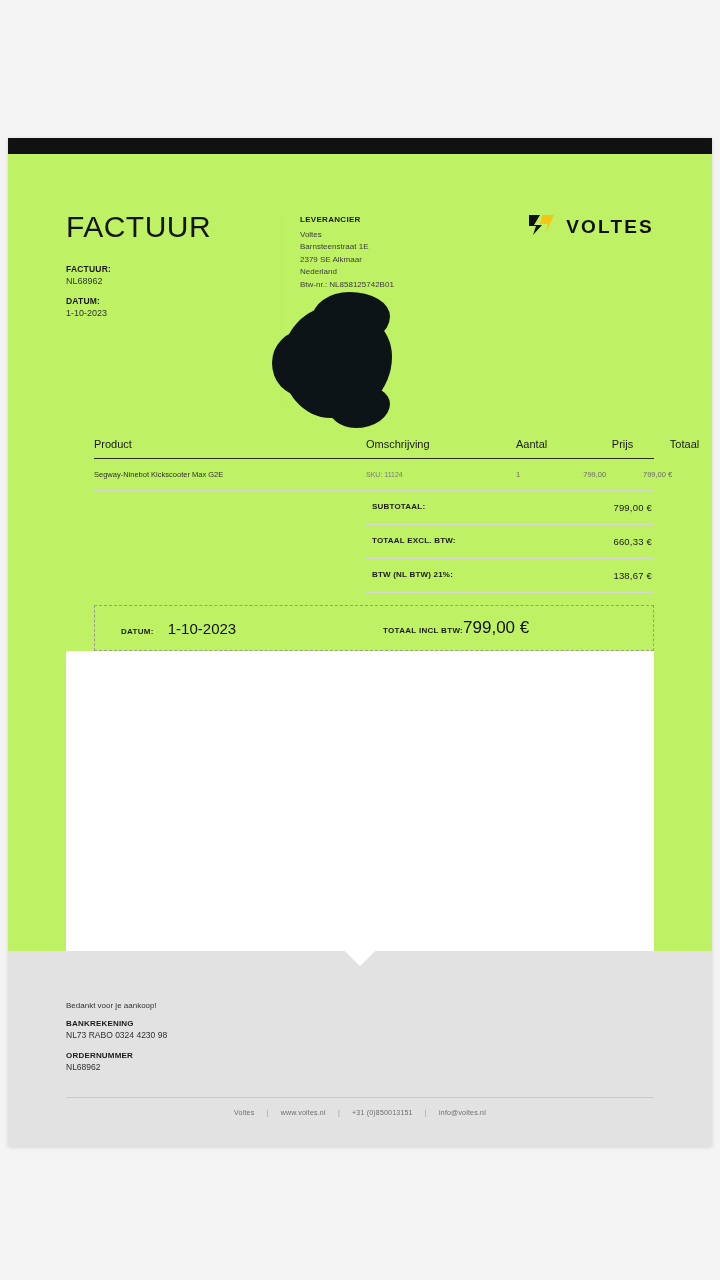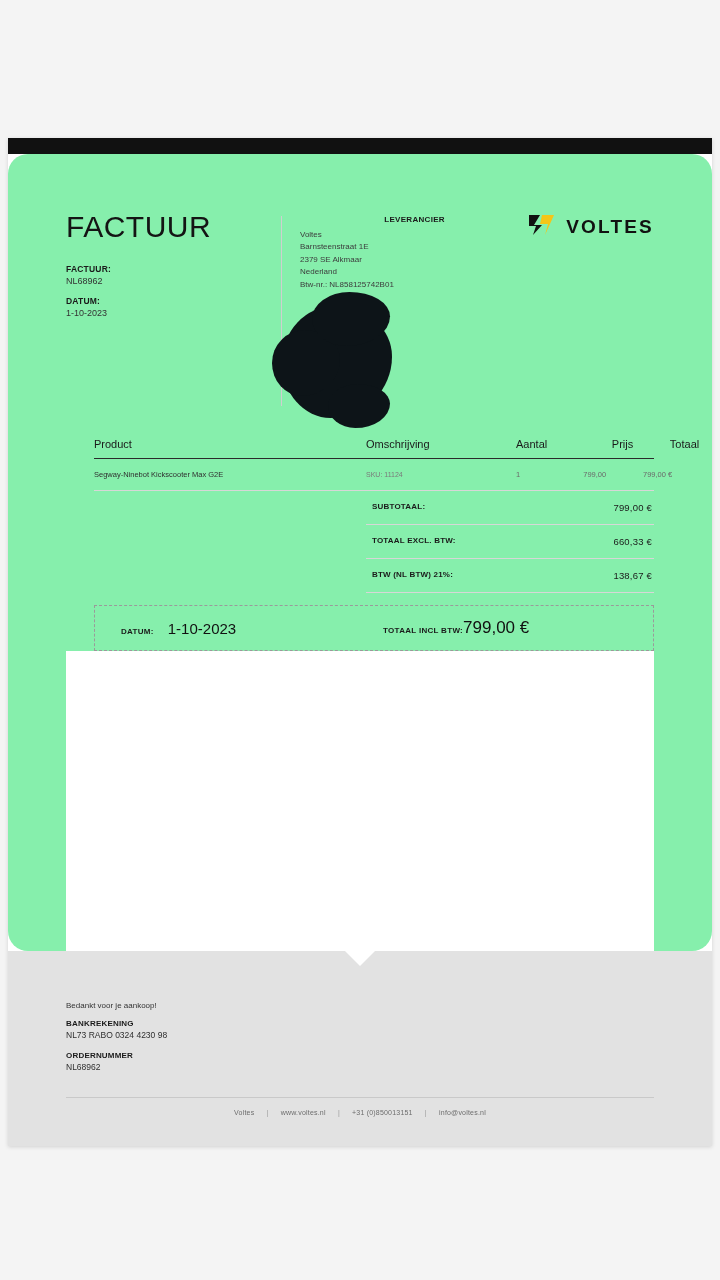--- a/index.html
+++ b/index.html
@@ -23,22 +23,21 @@
     background: #ffffff;
     box-shadow: 0 1px 4px rgba(0,0,0,0.14);
   }
   .top-bar {
     height: 16px;
     background: #111111;
     width: 100%;
   }
   .doc-body {
     padding: 0 58px;
-    background: #86efac;
-    border-radius: 20px;
+    background: #bef264;
   }
   .header-row {
     display: flex;
     align-items: flex-start;
     padding-top: 58px;
   }
   .header-left {
     width: 215px;
     flex: 0 0 auto;
   }
@@ -72,21 +71,20 @@
   .header-mid {
     flex: 1 1 auto;
     padding-top: 3px;
   }
   .supplier-label {
     font-size: 8px;
     font-weight: bold;
     letter-spacing: 0.3px;
     color: #1a1a1a;
     margin-bottom: 5px;
-    text-align: center;
   }
   .supplier-line {
     font-size: 8px;
     color: #3c3c3c;
     line-height: 1.55;
   }
   .header-right {
     flex: 0 0 auto;
     padding-top: 2px;
     text-align: right;

